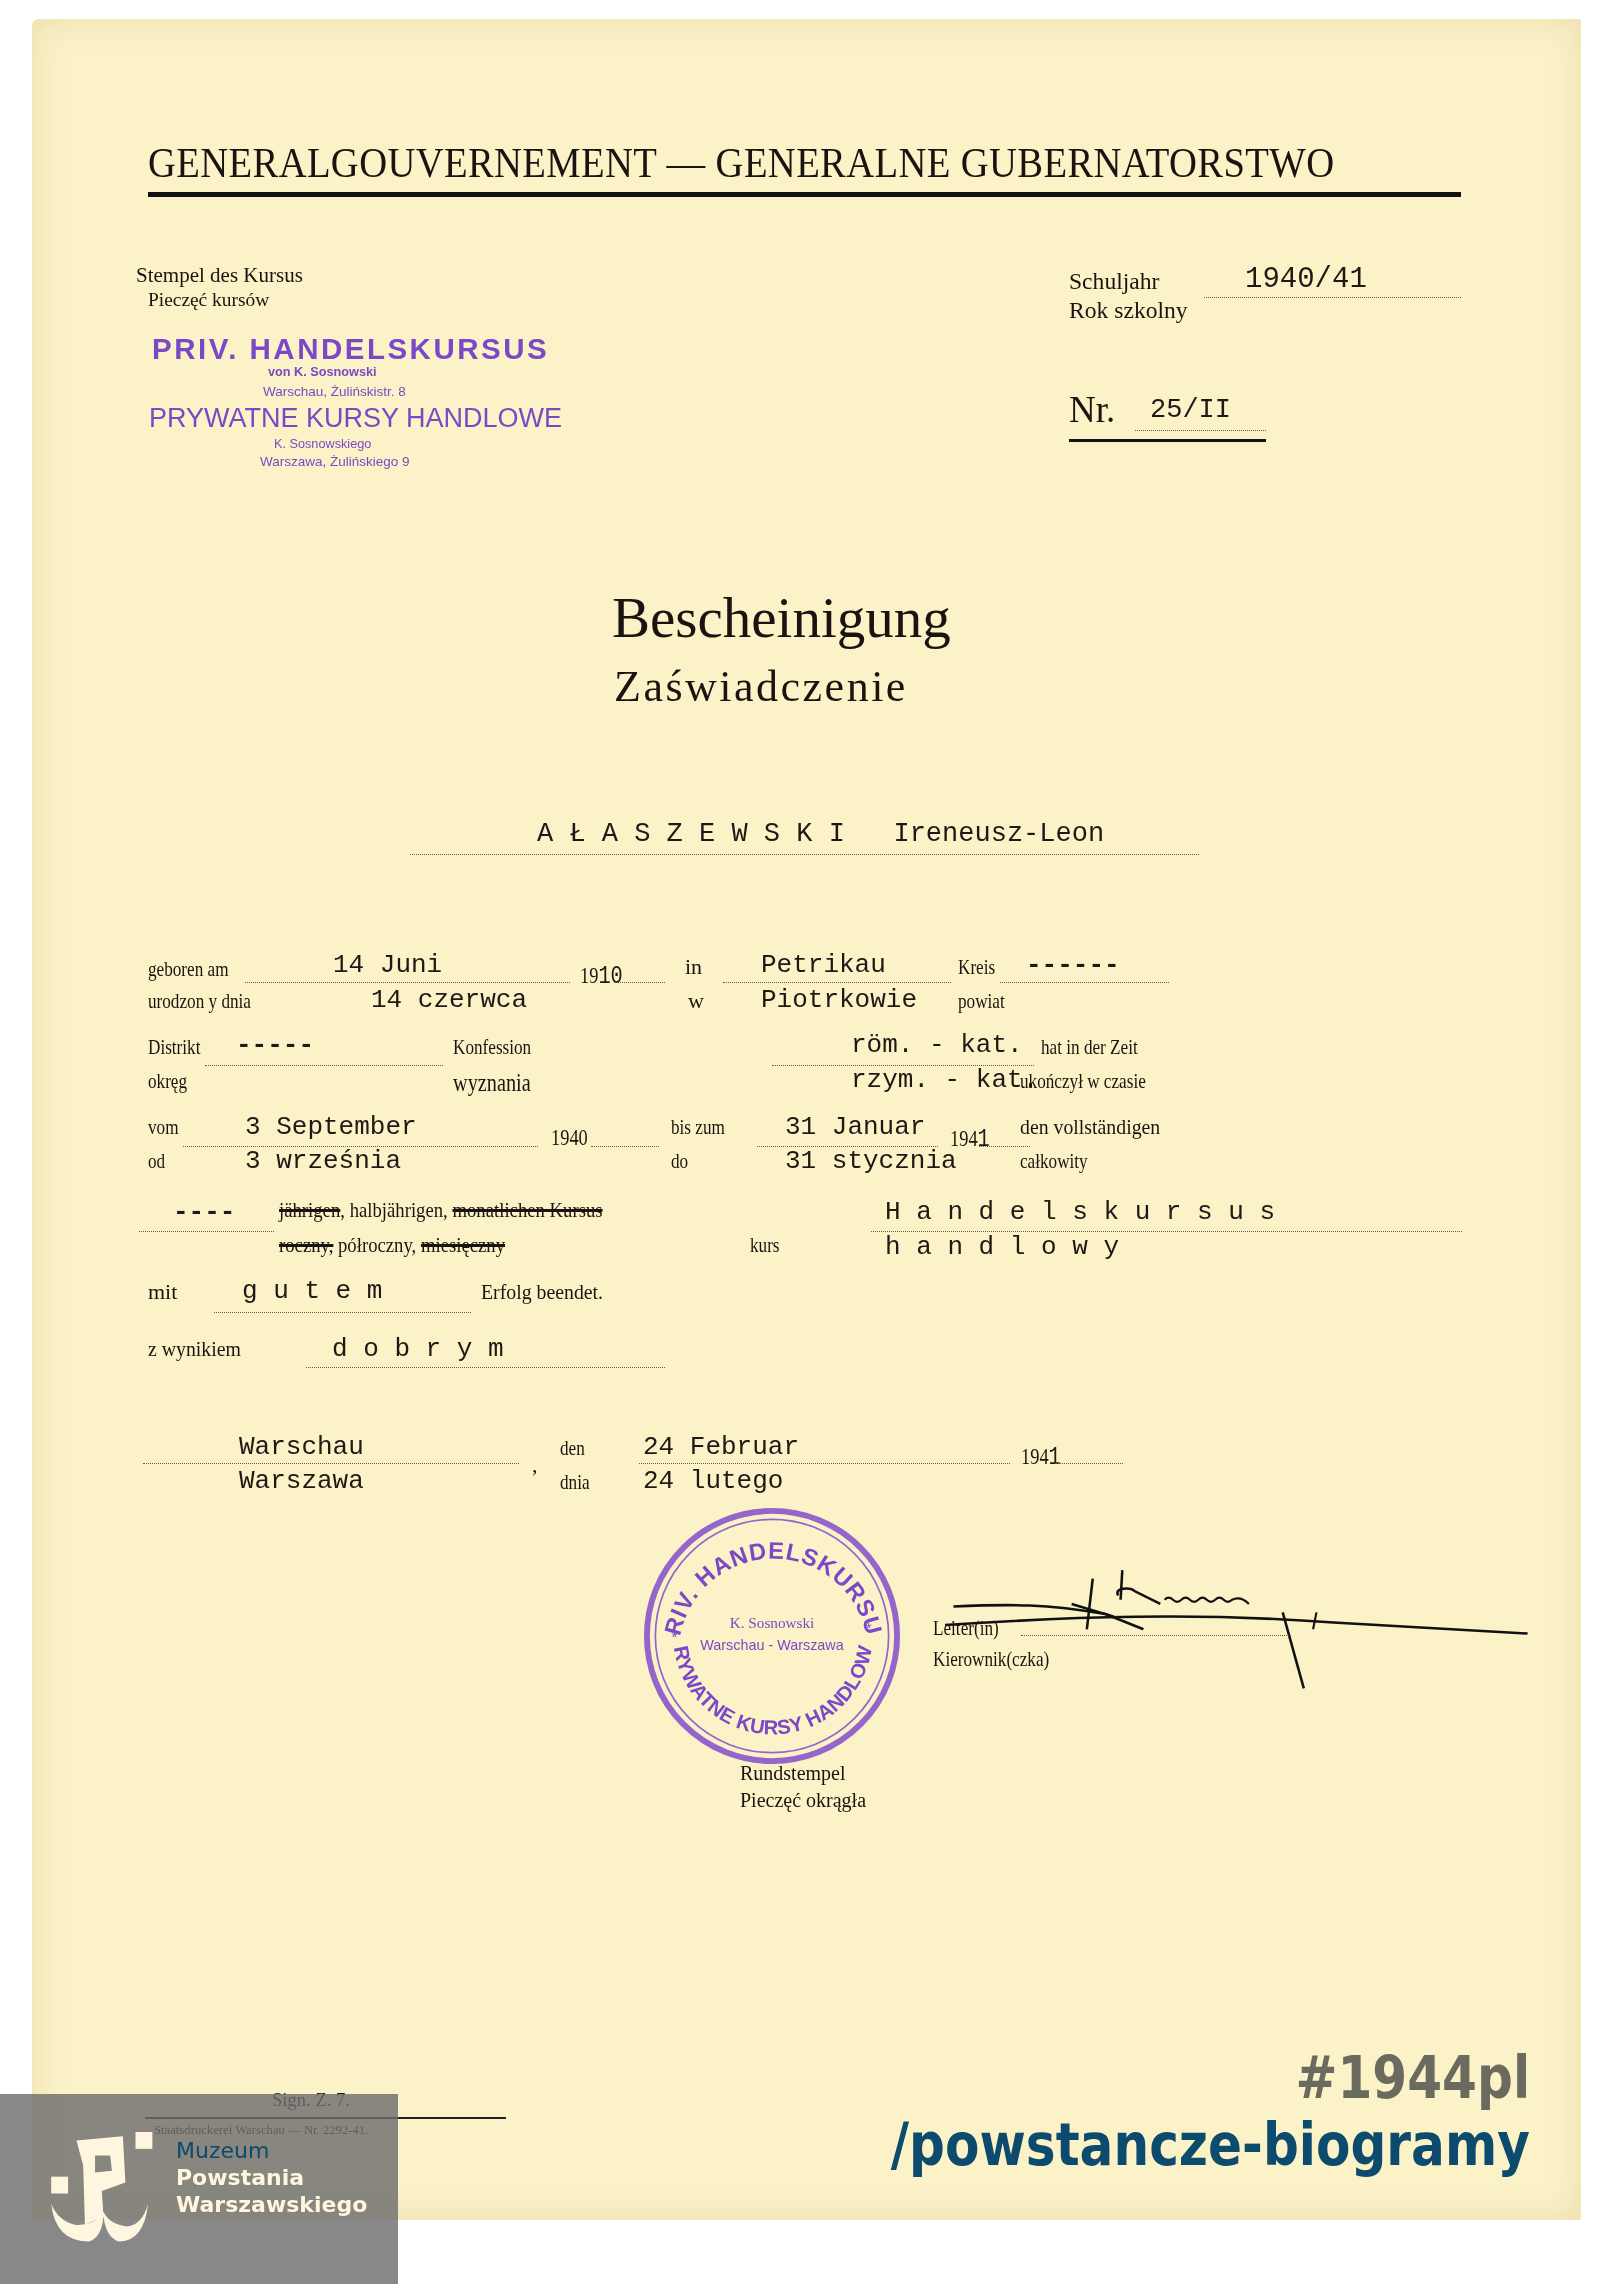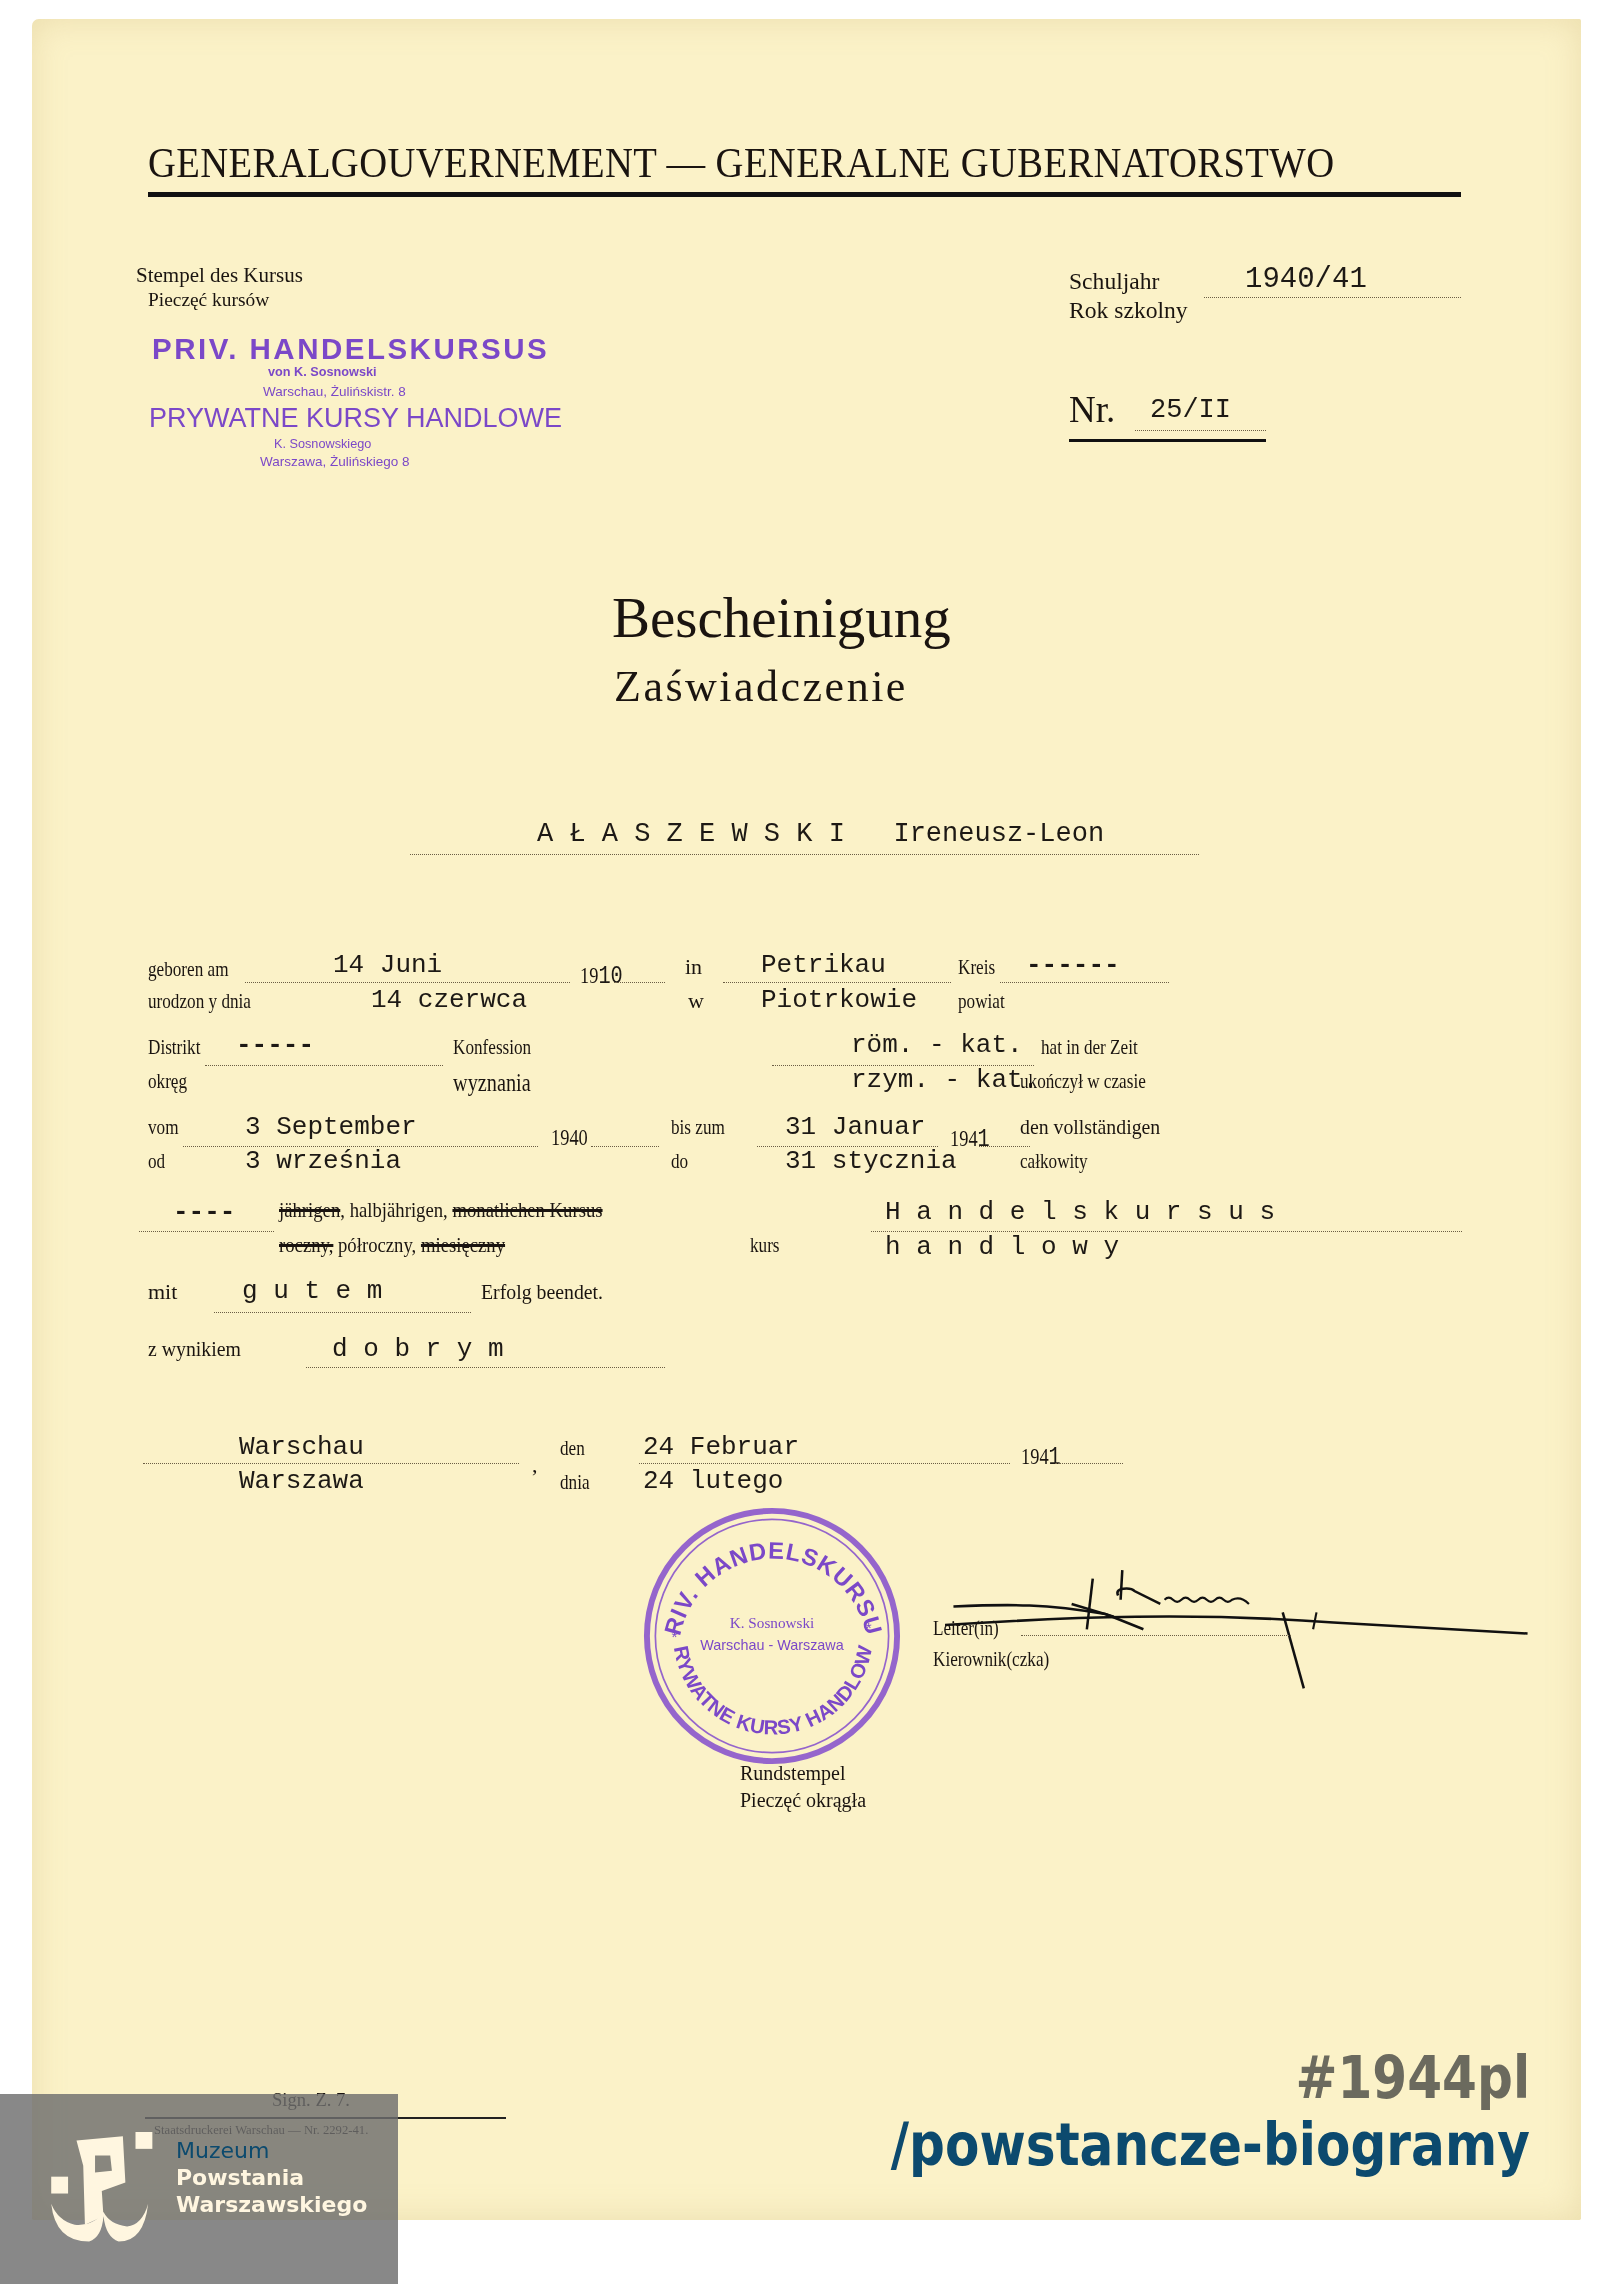--- a/index.html
+++ b/index.html
@@ -28,21 +28,21 @@
 
 <div class="abs serif" style="left:136px;top:263px;font-size:21px;">Stempel des Kursus</div>
 <div class="abs serif" style="left:148px;top:289px;font-size:19.4px;">Pieczęć kursów</div>
 
 <div>
   <div class="abs purple" style="left:152px;top:332px;font-size:29.5px;font-weight:bold;letter-spacing:2.5px;">PRIV. HANDELSKURSUS</div>
   <div class="abs purple" style="left:268px;top:365px;font-size:12.7px;font-weight:bold;">von K. Sosnowski</div>
   <div class="abs purple" style="left:263px;top:384px;font-size:13.5px;">Warschau, Żulińskistr. 8</div>
   <div class="abs purple" style="left:149px;top:403px;font-size:27px;">PRYWATNE KURSY HANDLOWE</div>
   <div class="abs purple" style="left:274px;top:437px;font-size:12.7px;">K. Sosnowskiego</div>
-  <div class="abs purple" style="left:260px;top:454px;font-size:13.5px;">Warszawa, Żulińskiego 8</div>
+  <div class="abs purple" style="left:260px;top:454px;font-size:13.5px;">Warszawa, Żulińskiego 9</div>
 </div>
 
 <div class="abs serif" style="left:1069px;top:268px;font-size:23.6px;">Schuljahr</div>
 <div class="abs type" style="left:1245px;top:263px;font-size:29px;">1940/41</div>
 <div class="dots" style="left:1204px;top:297px;width:257px;"></div>
 <div class="abs serif" style="left:1069px;top:297px;font-size:23.6px;">Rok szkolny</div>
 
 <div class="abs serif" style="left:1069px;top:388px;font-size:37px;">Nr.</div>
 <div class="abs type" style="left:1150px;top:395px;font-size:27px;">25/II</div>
 <div class="dots" style="left:1135px;top:430px;width:131px;"></div>

